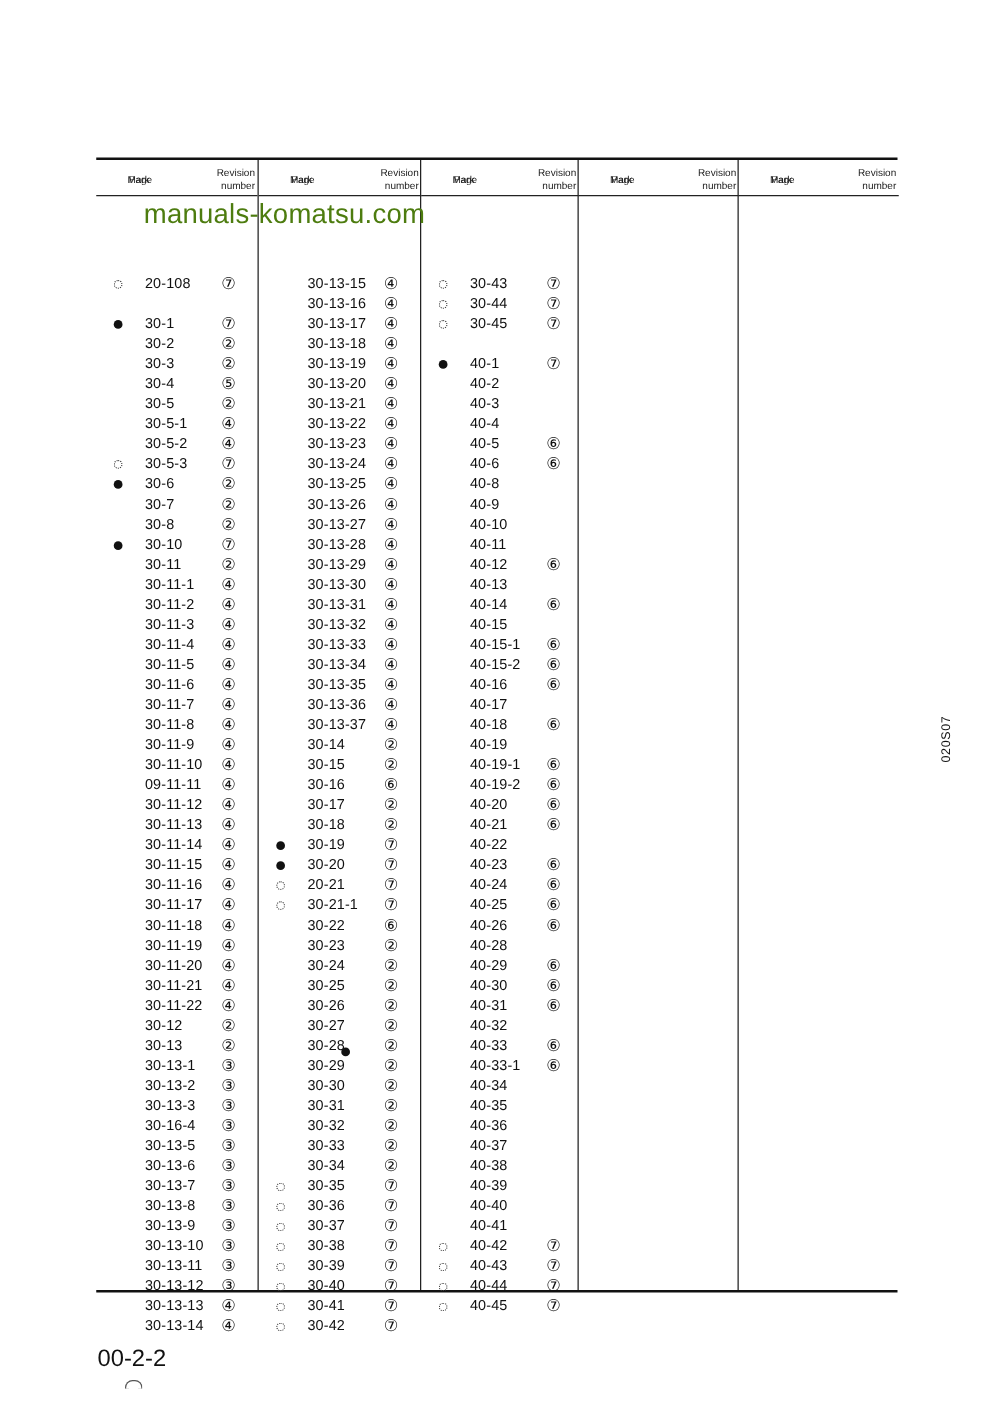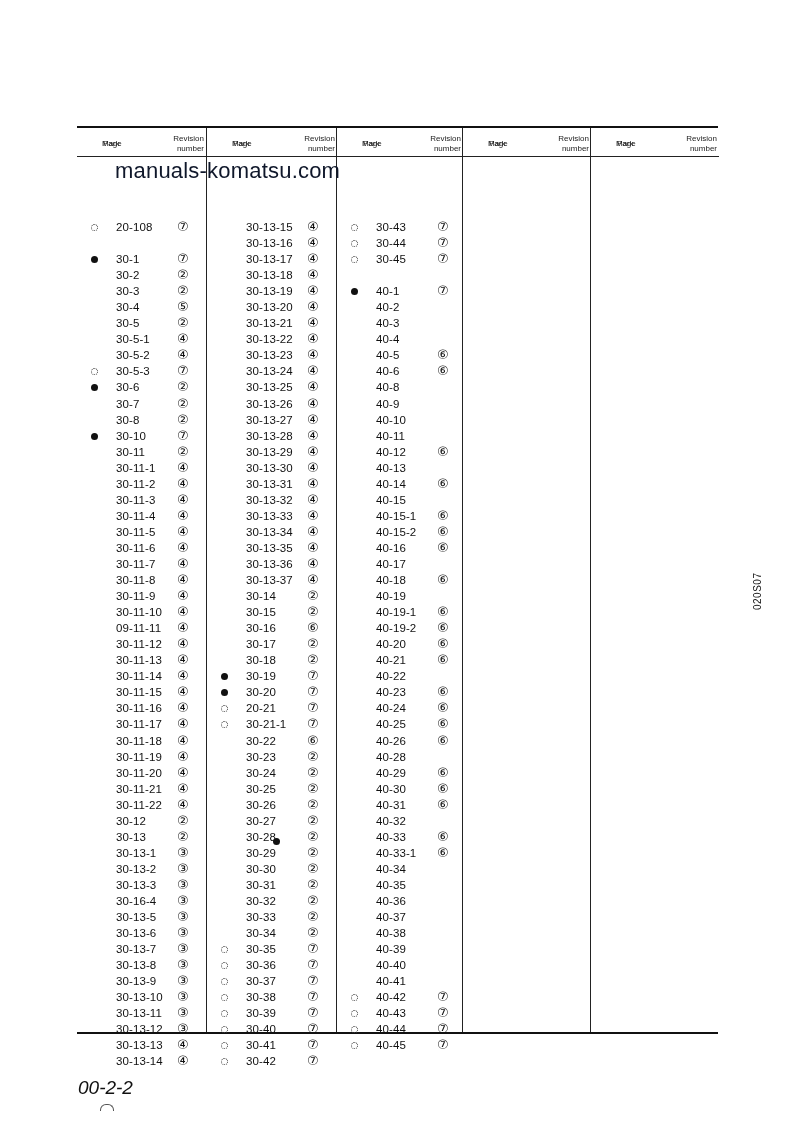--- a/index.html
+++ b/index.html
@@ -1,38 +1,38 @@
 <!DOCTYPE html>
 <html><head>
 <meta charset="utf-8">
 <style>
   html, body { margin: 0; padding: 0; background: #ffffff; }
   body { width: 794px; height: 1122px; position: relative; overflow: hidden;
          font-family: "Liberation Sans", "DejaVu Sans", sans-serif; color: #111; }
   .watermark { position: absolute; left: 115px; top: 158px; font-size: 22px;
-               color: #0f172a; letter-spacing: 0.2px; z-index: 5; font-family: "Liberation Sans", sans-serif; }
+               color: #4d7c0f; letter-spacing: 0.2px; z-index: 5; font-family: "Liberation Sans", sans-serif; }
   .table { position: absolute; left: 77px; top: 126px; width: 641px; height: 904px;
            border-top: 2px solid #111; border-bottom: 2px solid #111; }
   .group { position: absolute; top: 0; height: 904px; }
   .group.div { border-left: 1.5px solid #222; }
   .hdr { position: absolute; top: 0; left: 0; right: 0; height: 28px;
          border-bottom: 1.5px solid #222; font-size: 8px; color: #222; }
   .hdr span { position: absolute; }
   .h-mark { left: 4px; top: 11px; margin-left: 21px; }
   .h-page { left: 26px; top: 11px; text-align: right; }
   .h-rev { right: 2px; top: 6px; text-align: right; line-height: 10px; }
   .rows { position: absolute; top: 44px; left: 0; right: 0; margin-top: 48px; }
   .row { position: relative; height: 16.05px; font-size: 11.5px; }
   .row .mark { position: absolute; left: 14px; top: 4px; width: 7px; height: 7px;
                border-radius: 50%; box-sizing: border-box; }
   .mark.filled { background: #111; }
   .mark.open { border: 1px dotted #444; }
   .row .pg { position: absolute; left: 39px; top: 1px; letter-spacing: 0.1px; }
   .row .rv { position: absolute; left: 100px; top: -1px; font-size: 13px; }
-  .footer-page { position: absolute; left: 78px; top: 1077px; font-size: 19px; font-style: italic; }
+  .footer-page { position: absolute; left: 78px; top: 1077px; font-size: 19px; }
   .footer-mark { position: absolute; left: 100px; top: 1104px; width: 12px; height: 6px;
                  border: 1px solid #555; border-bottom: none; border-radius: 6px 6px 0 0; }
   .side-code { position: absolute; left: 752px; top: 610px; font-size: 10px;
                transform: rotate(-90deg); transform-origin: left top; letter-spacing: 0.5px; }
   .dot { position: absolute; background: #111; border-radius: 50%; }
 </style>
 </head>
 <body>
 
 <div class="watermark">manuals-komatsu.com</div>

